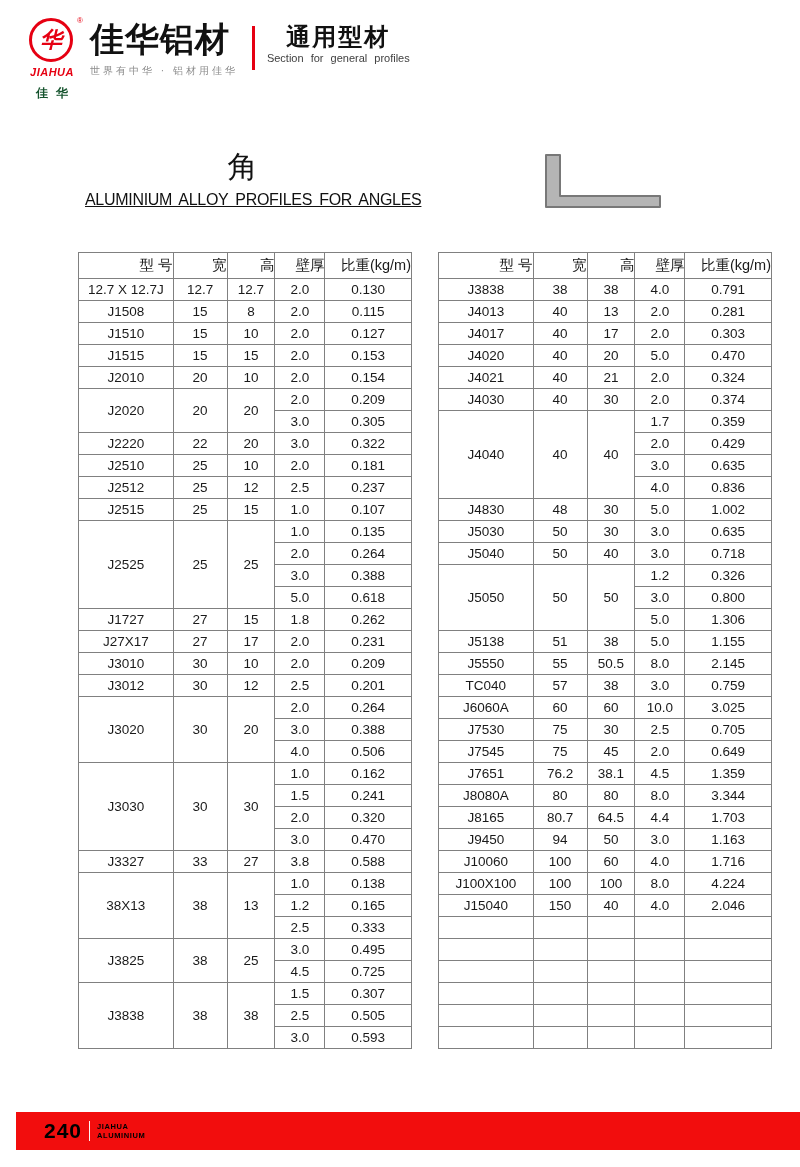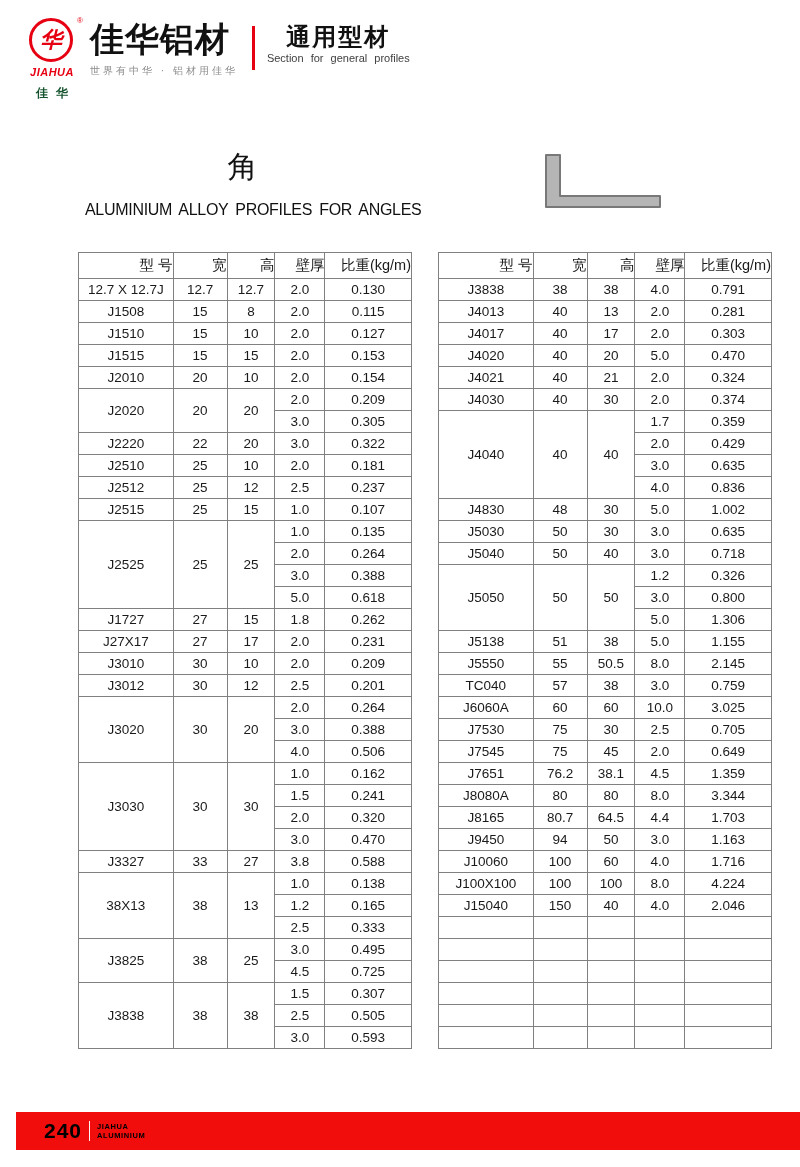--- a/index.html
+++ b/index.html
@@ -20,21 +20,21 @@
   .company-block{margin-left:10px;}
   .company-name{font-size:34px;font-weight:bold;color:#111;letter-spacing:1px;line-height:1.05;margin-top:8px;}
   .tagline{font-size:10px;color:#8c8c8c;letter-spacing:3px;margin-top:6px;}
   .header-divider{width:3px;height:44px;background:#e60012;margin:12px 12px 0 14px;}
   .section-block{margin-top:10px;text-align:center;}
   .section-cn{font-size:24px;font-weight:bold;color:#111;letter-spacing:2px;line-height:1.1;}
   .section-en{font-size:11px;color:#404040;word-spacing:4px;margin-top:2px;}
   
   .title-block{position:absolute;left:85px;top:150px;width:315px;text-align:center;}
   .title-cn{font-size:30px;color:#111;font-weight:500;line-height:1.1;}
-  .title-en{font-size:16px;color:#111;font-weight:500;letter-spacing:-0.3px;word-spacing:3px;white-space:nowrap;margin-top:18px;}
+  .title-en{font-size:16px;color:#111;font-weight:500;letter-spacing:-0.3px;word-spacing:3px;white-space:nowrap;margin-top:8px;text-decoration:underline;}
   .angle-figure{position:absolute;left:543px;top:152px;width:120px;height:58px;}
   
   .spec-table{position:absolute;top:252px;width:334px;border-collapse:collapse;table-layout:fixed;}
   .spec-table.left{left:78px;}
   .spec-table.right{left:438px;}
   .spec-table th,.spec-table td{
     border:1px solid #808080;text-align:center;vertical-align:middle;
     padding:0;overflow:hidden;white-space:nowrap;
   }
   .spec-table th{height:25px;font-size:14.5px;font-weight:500;color:#1a1a1a;text-align:right;}

